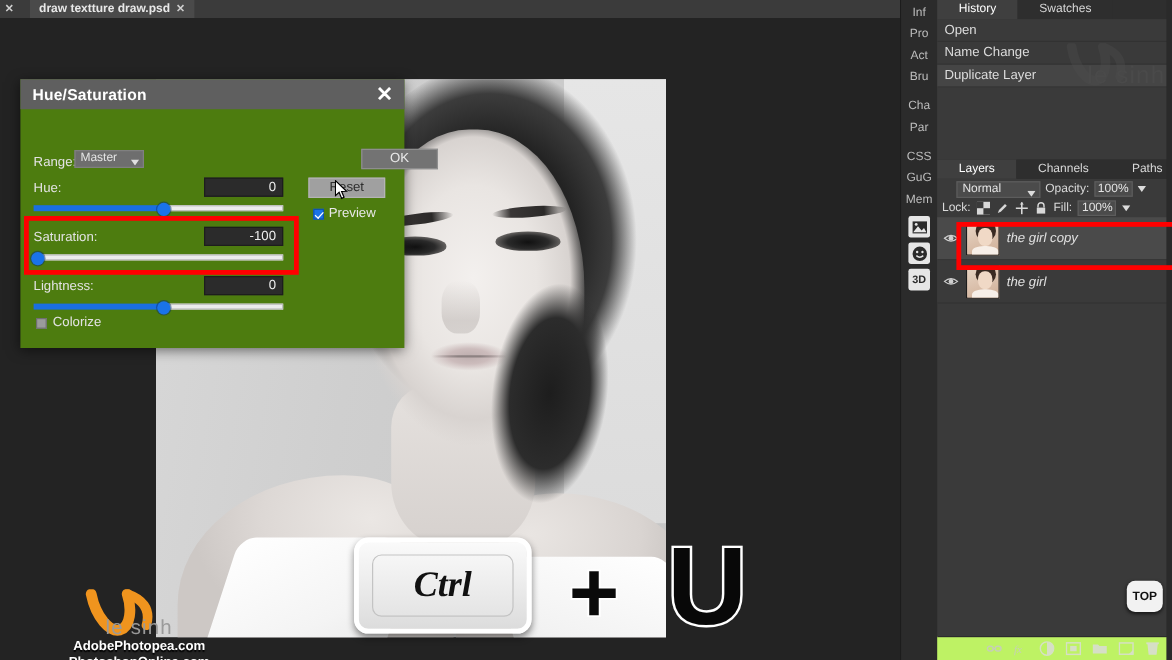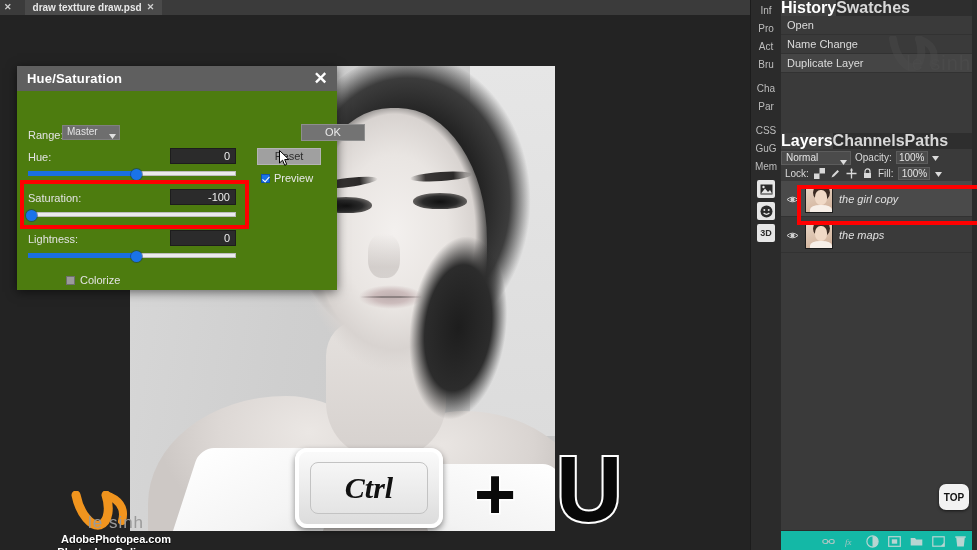--- a/index.html
+++ b/index.html
@@ -243,40 +243,40 @@
   .vtabs .vico {
     width:18px; height:18px; margin:4px auto 0 auto; background:#e6e6e6;
     border-radius:2px; color:#2b2b2b; font-size:9px; font-weight:bold;
     display:flex; align-items:center; justify-content:center;
   }
 
   .panelcol { position:absolute; left:30px; top:0; width:196px; height:550px; background:#3a3a3a; }
 
   .ptabbar { height:16px; background:#2e2e2e; display:flex; align-items:stretch; }
   .ptabbar .pt {
-    font-size:16px; font-weight:bold; color:#d8d8d8; padding:0 0;
+    font-size:10px; font-weight:normal; color:#d8d8d8; padding:0 18px;
     line-height:16px; background:#2e2e2e; cursor:pointer;
   }
   .ptabbar .pt.active { background:#3f3f3f; color:#ffffff; }
 
   .history { position:relative; background:#3a3a3a; height:117px; overflow:hidden; }
   .history .hitem {
     height:19px; font-size:11px; color:#dcdcdc; padding-left:6px; line-height:19px;
     border-bottom:1px solid #323232; cursor:pointer;
   }
   .history .hitem.sel { background:#454545; }
   .history .hwm {
     position:absolute; right:6px; top:36px; font-size:20px; color:#4a4a4a;
     font-family:"Liberation Sans", sans-serif; letter-spacing:1px;
   }
   .history .hwmlogo { position:absolute; right:28px; top:20px; opacity:.35; }
 
   .layerspanel { position:relative; background:#3a3a3a; }
   .blendrow {
-    height:17px; display:flex; align-items:center; gap:4px; padding:0 0;
+    height:17px; display:flex; align-items:center; gap:4px; padding:0 16px;
     font-size:10px; color:#dadada;
   }
   .selectbox {
     width:70px; height:14px; background:#4b4b4b; border:1px solid #5c5c5c;
     font-size:10px; color:#e4e4e4; padding-left:4px; line-height:12px;
     position:relative;
   }
   .selectbox .caret { position:absolute; right:3px; top:4px; }
   .opacbox {
     width:32px; height:13px; background:#4b4b4b; border:1px solid #5c5c5c;
@@ -305,21 +305,21 @@
   .thumb .tb-body { position:absolute; left:4px; top:19px; width:22px; height:10px; background:#f7efe8; border-radius:45% 45% 0 0; }
   .layer .lname { font-size:11px; color:#e0e0e0; }
 
   .annot-layer {
     position:absolute; left:16px; top:185px; width:205px; height:40px;
     border:4px solid #ff0000; pointer-events:none; z-index:5;
   }
 
   .layerbottom {
     position:absolute; left:30px; bottom:0; width:196px; height:20px;
-    background:#14b8a6; border-top:1px solid #2b2b2b;
+    background:#bef264; border-top:1px solid #2b2b2b;
     display:flex; align-items:center; justify-content:flex-end; gap:9px; padding-right:10px;
   }
   .layerbottom .bi { width:13px; height:13px; opacity:.82; }
 
   .topbtn {
     position:absolute; left:939px; top:484px; width:30px; height:26px;
     background:#f2f2f2; border-radius:7px; box-shadow:0 1px 3px rgba(0,0,0,.6);
     display:flex; align-items:center; justify-content:center;
     font-size:10px; font-weight:bold; color:#111; cursor:pointer;
   }
@@ -423,21 +423,21 @@
         </div>
 
         <span class="lbl" style="left:11px; top:142px;">Lightness:</span>
         <div class="numbox" style="left:153px; top:139px; width:66px;">0</div>
         <div class="slider" style="left:11px; top:161px; width:208px;">
           <div class="track-left" style="width:108px;"></div>
           <div class="track-right" style="left:108px; width:100px;"></div>
           <div class="knob" style="left:103px;"></div>
         </div>
 
-        <div class="colorize-row" style="left:13px; top:183px;margin-left:36px;">
+        <div class="colorize-row" style="left:13px; top:172px;">
           <span class="chk off"></span>
           <span class="cl">Colorize</span>
         </div>
 
         <div class="btn ok" style="left:240px; top:33px;margin-left:44px;">OK</div>
         <div class="btn reset" style="left:240px; top:57px;">Reset</div>
 
         <div class="preview-row" style="left:244px; top:81px;">
           <span class="chk"></span>
           <span class="pl">Preview</span>
@@ -587,21 +587,21 @@
                   <path d="M1 6.5 Q6.5 1.8 12 6.5 Q6.5 11.2 1 6.5 Z" fill="none" stroke="#cfcfcf" stroke-width="1"></path>
                   <circle cx="6.5" cy="6.5" r="2" fill="#cfcfcf"></circle>
                 </svg>
             </span>
             <span class="thumb">
               <span class="tb-bg"></span>
                 <span class="tb-hair"></span>
                 <span class="tb-face"></span>
                 <span class="tb-body"></span>
             </span>
-            <span class="lname">the maps</span>
+            <span class="lname">the girl</span>
           </div>
         </div>
       </div>
 
       <div class="annot-layer"></div>
     </div>
 
     <div class="layerbottom">
       <span class="bi">
         <svg width="13" height="13" viewBox="0 0 13 13">

